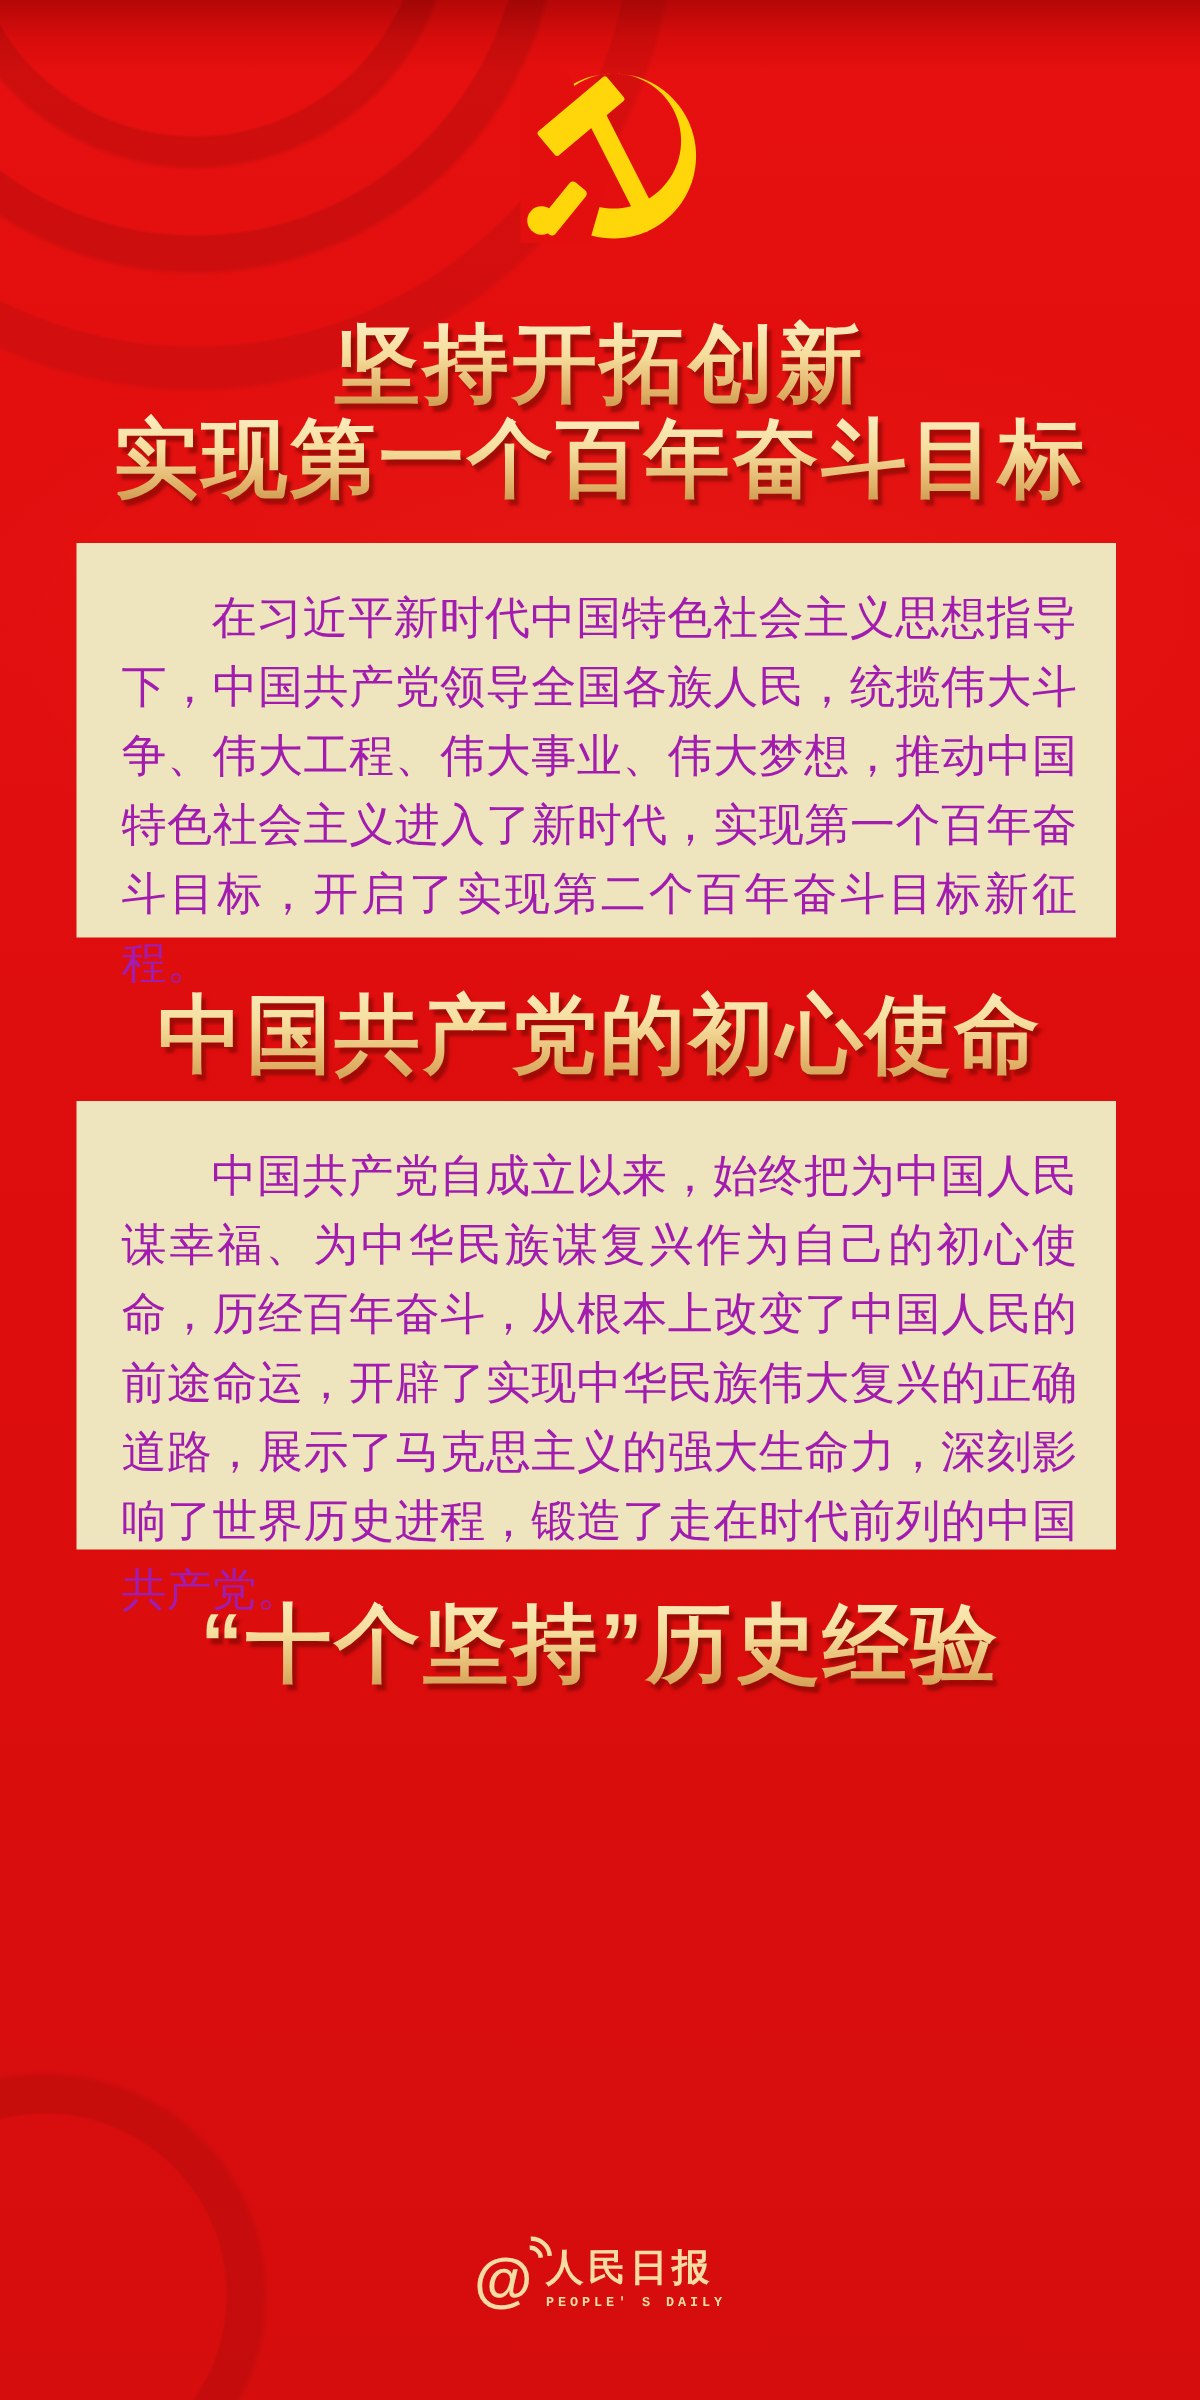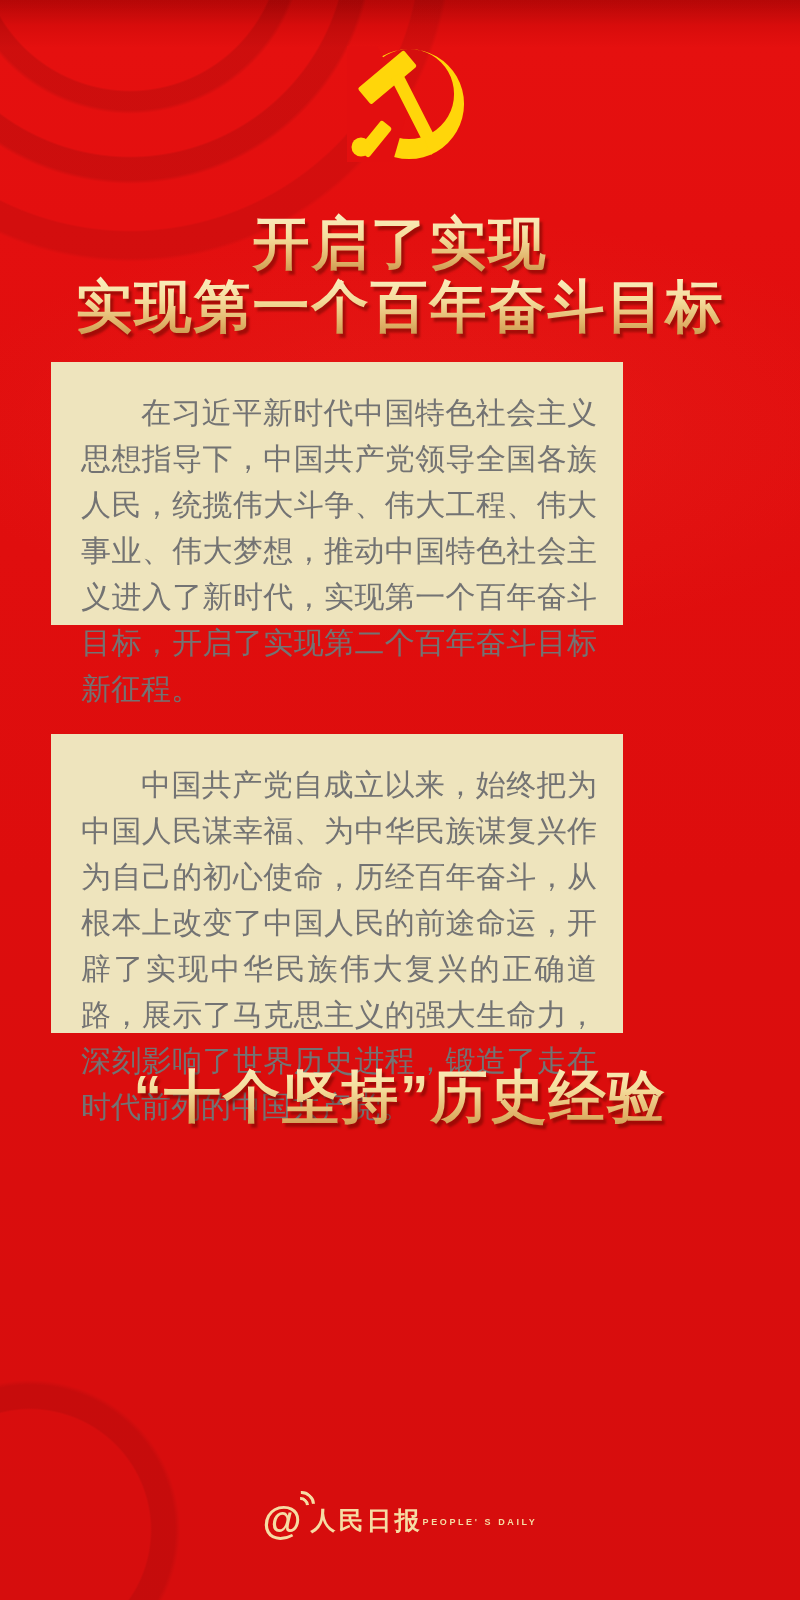--- a/index.html
+++ b/index.html
@@ -16,33 +16,33 @@
   .emblem{position:absolute;left:347px;top:40px;width:120px;height:122px;}
   .gold-text{background:linear-gradient(180deg,#fbeec2 0%,#f5dd9c 40%,#dfb066 78%,#c6954b 100%);
     -webkit-background-clip:text;background-clip:text;color:transparent;
     filter:drop-shadow(3px 4px 1px rgba(110,8,0,0.55));
     font-weight:900;text-align:center;white-space:nowrap;}
   .main-title{position:absolute;top:212px;left:0;width:800px;}
   .main-title .line{font-size:57px;line-height:63px;letter-spacing:2px;}
   .section-heading{position:absolute;left:0;width:800px;font-size:57px;line-height:72px;letter-spacing:2px;}
   .heading-2{top:654px;}
   .heading-3{top:1060px;}
-  .content-box{position:absolute;left:51px;width:572px;box-sizing:border-box;
-    background:#eee4bd;color:#737373;padding:28px 26px 0 30px;
+  .content-box{position:absolute;left:51px;width:693px;box-sizing:border-box;
+    background:#eee4bd;color:#a21caf;padding:28px 26px 0 30px;
     font-size:30px;line-height:46px;text-align:justify;}
   .content-box p{margin:0;text-indent:2em;}
   .box-1{top:362px;height:263px;}
   .box-2{top:734px;height:299px;}
   .box-3{top:1144px;height:314px;}
   .footer-logo{position:absolute;top:1500px;left:0;width:800px;display:flex;justify-content:center;align-items:center;gap:9px;color:#f6dca4;}
   .logo-at-wrap{position:relative;font-size:40px;font-weight:bold;line-height:40px;}
   .arc{position:absolute;border-radius:50%;border:3px solid transparent;border-top-color:#f6dca4;transform:rotate(42deg);}
   .arc-small{width:11px;height:11px;top:-3px;right:-7px;}
   .arc-large{width:21px;height:21px;top:-9px;right:-13px;}
-  .logo-text{display:flex;align-items:center;}
+  .logo-text{display:flex;flex-direction:column;font-family:Liberation Mono, monospace;}
   .logo-cn{font-size:25px;font-weight:900;letter-spacing:3px;line-height:26px;}
   .logo-en{font-size:9px;letter-spacing:2.6px;margin-top:3px;font-weight:bold;}
 </style>
 </head>
 <body>
 
 <div class="poster">
 
   <div class="emblem">
     <svg viewBox="0 0 120 122" width="120" height="122" xmlns="http://www.w3.org/2000/svg">
@@ -55,28 +55,29 @@
 
       <rect x="61.5" y="31" width="13" height="82" rx="2" fill="#FFD60A" transform="rotate(-27 68 72)"></rect>
       <path d="M76 96 L98 100 L84 115 Z" fill="#FFD60A"></path>
 
       <rect x="21" y="80" width="14" height="38" rx="3" fill="#FFD60A" transform="rotate(39 28 99)"></rect>
       <circle cx="14" cy="107" r="9.5" fill="#FFD60A"></circle>
     </svg>
   </div>
 
   <div class="main-title">
-    <div class="line gold-text">开启了实现</div>
+    <div class="line gold-text">坚持开拓创新</div>
     <div class="line gold-text">实现第一个百年奋斗目标</div>
   </div>
 
   <div class="content-box box-1">
     <p>在习近平新时代中国特色社会主义思想指导下，中国共产党领导全国各族人民，统揽伟大斗争、伟大工程、伟大事业、伟大梦想，推动中国特色社会主义进入了新时代，实现第一个百年奋斗目标，开启了实现第二个百年奋斗目标新征程。</p>
   </div>
 
+  <div class="section-heading heading-2 gold-text">中国共产党的初心使命</div>
 
   <div class="content-box box-2">
     <p>中国共产党自成立以来，始终把为中国人民谋幸福、为中华民族谋复兴作为自己的初心使命，历经百年奋斗，从根本上改变了中国人民的前途命运，开辟了实现中华民族伟大复兴的正确道路，展示了马克思主义的强大生命力，深刻影响了世界历史进程，锻造了走在时代前列的中国共产党。</p>
   </div>
 
   <div class="section-heading heading-3 gold-text">“十个坚持”历史经验</div>
 
 
   <div class="footer-logo">
     <span class="logo-at-wrap">

